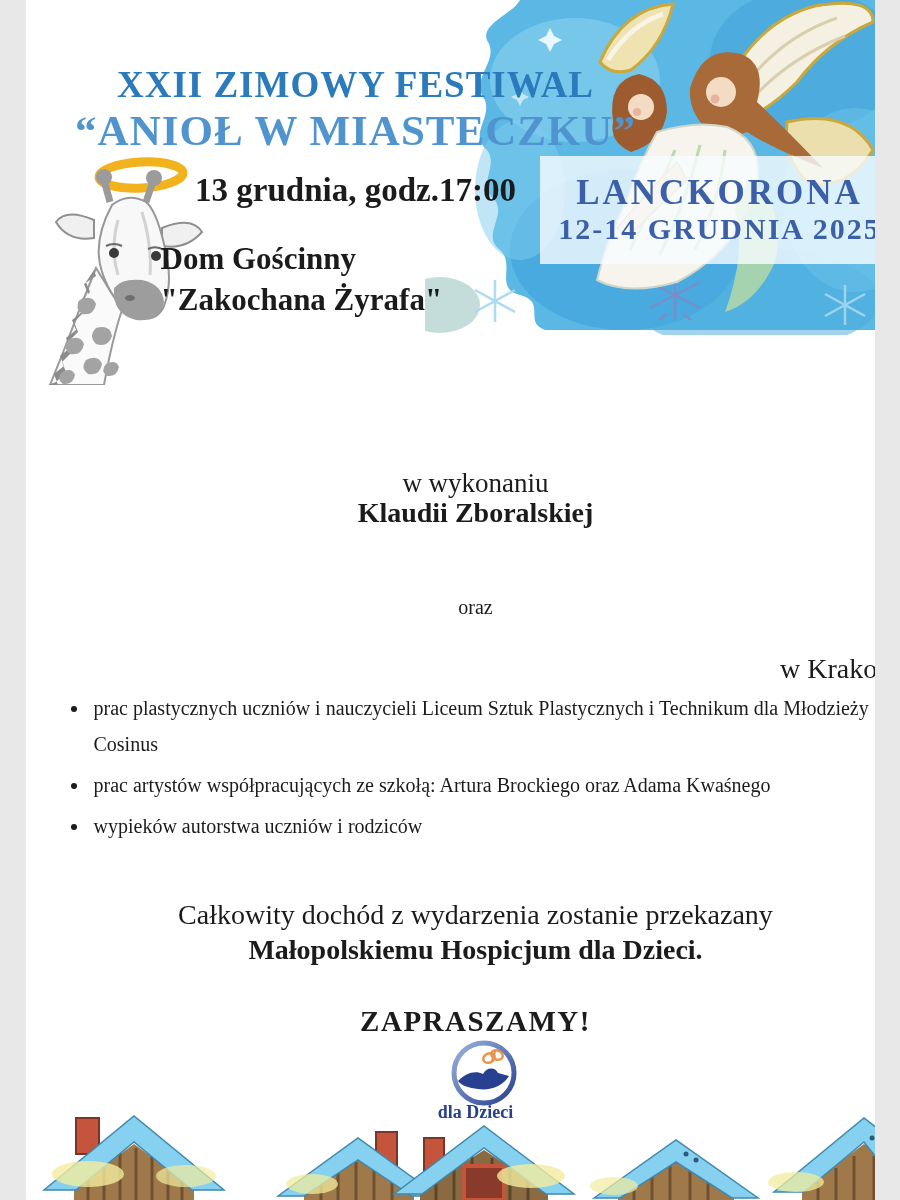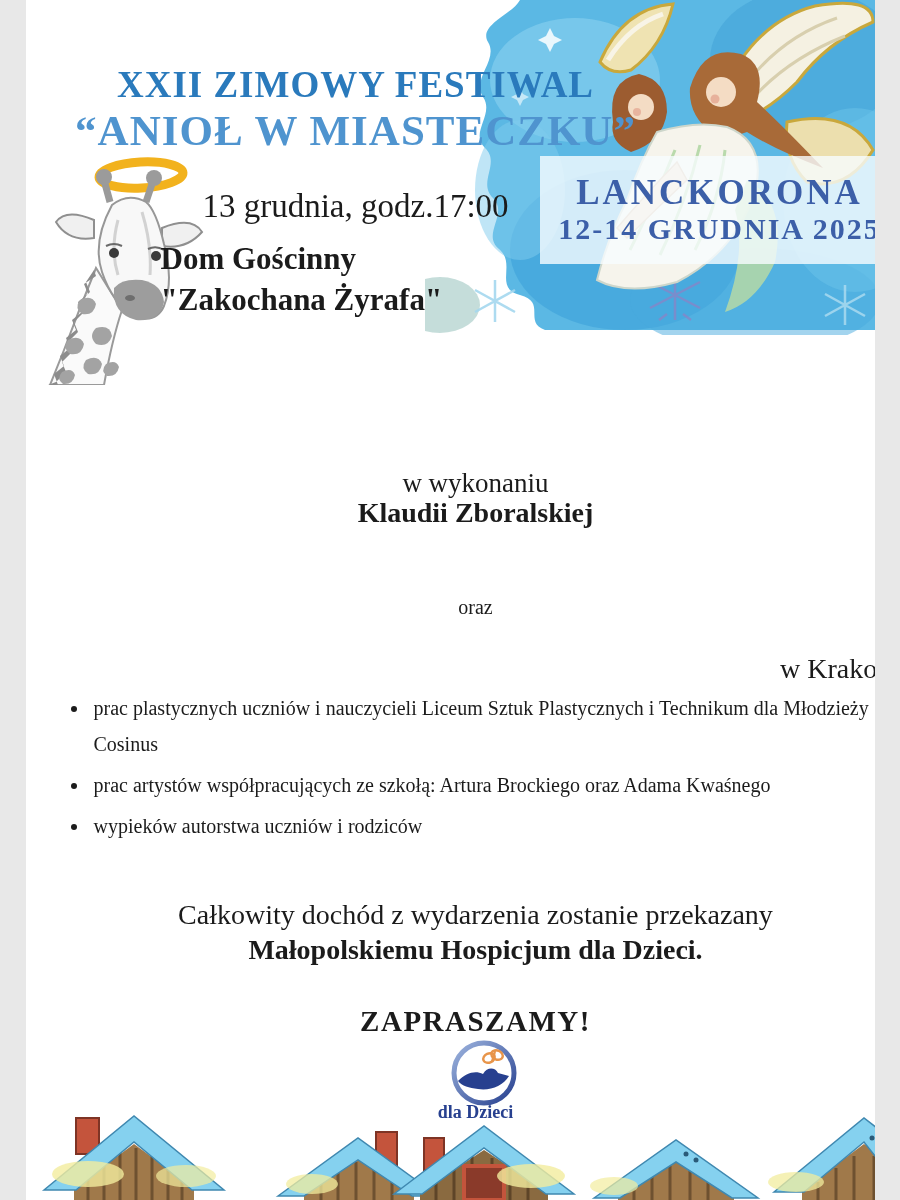--- a/index.html
+++ b/index.html
@@ -16,21 +16,21 @@
   .festival-title .l2 { font-size:43px; line-height:50px; letter-spacing:1px; color:var(--festival-blue-light,#4f94cf); }
   .location-banner {
     position:absolute; left:514px; top:156px; width:386px; height:108px;
     background:rgba(247,252,255,0.8);
     display:flex; flex-direction:column; align-items:center; justify-content:center;
     padding-right:26px; font-weight:bold; color:var(--banner-navy,#3c5fa8);
   }
   .location-banner .l1 { font-size:35px; line-height:38px; letter-spacing:3px; }
   .location-banner .l2 { font-size:30px; line-height:34px; letter-spacing:2px; }
   .giraffe { position:absolute; left:8px; top:150px; width:190px; height:235px; }
-  .event-datetime { position:absolute; left:165px; top:188px; width:330px; text-align:center; font-size:33px; font-weight:normal; }
+  .event-datetime { position:absolute; left:165px; top:172px; width:330px; text-align:center; font-size:33px; font-weight:bold; }
   .venue { position:absolute; left:135px; top:238px; width:390px; text-align:left; font-size:31px; font-weight:bold; line-height:41px; }
   
   .centered { position:absolute; left:0; width:900px; text-align:center; }
   .main-title { top:364px; font-size:52px; letter-spacing:-1px; color:#141414; }
   .subtitle { top:438px; font-size:25px; letter-spacing:-0.4px; }
   .performed-by { top:468px; font-size:27px; }
   .performer { top:497px; font-size:28px; font-weight:bold; }
   .oraz { top:560px; font-size:20px;margin-top:36px; }
   .fair-intro { top:587px; font-size:27px; }
   .cosinus-line { top:618px; font-size:31px; font-weight:bold; font-family:"DejaVu Sans", sans-serif; letter-spacing:0px; }

